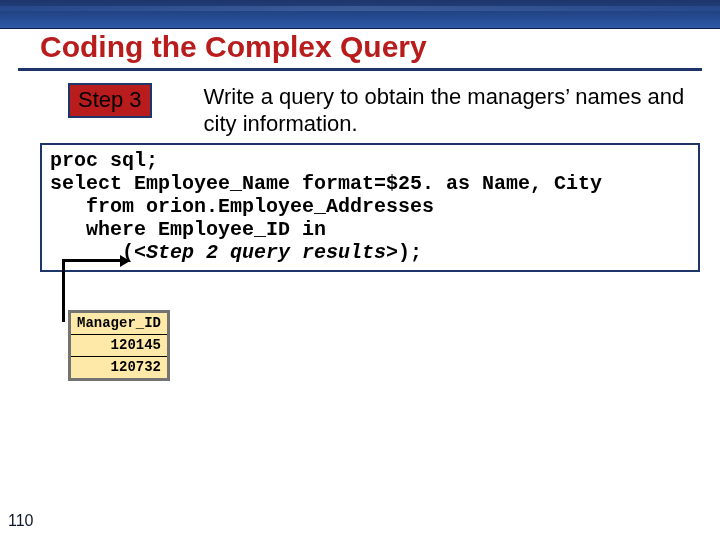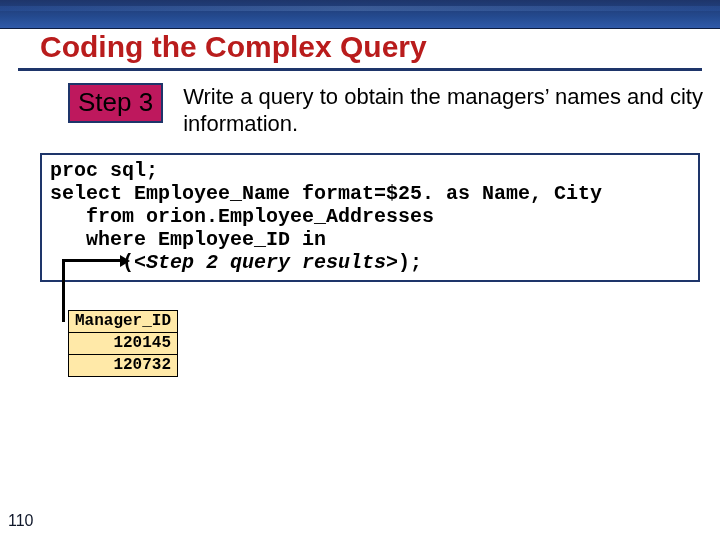--- a/index.html
+++ b/index.html
@@ -26,39 +26,39 @@
     position:absolute;left:18px;top:68px;width:684px;height:3px;
     background:#1e356a;
   }
   .title{
     position:absolute;left:40px;top:30px;
     font-size:30px;font-weight:bold;color:#b91c1c;
   }
   
   .step-row{position:absolute;left:68px;top:83px;display:flex;align-items:flex-start;}
   .step-box{
-    border:2px solid #1e356a;background:#be185d;
-    font-size:26px;padding:2px 8px 3px 8px;margin-right:20px;
+    border:2px solid #1e356a;background:#b91c1c;
+    font-size:22px;padding:2px 8px 3px 8px;margin-right:4px;
     white-space:nowrap;
   }
-  .step-text{font-size:22px;line-height:27px;max-width:520px;}
+  .step-text{font-size:22px;line-height:27px;max-width:520px;margin-left:48px;}
   
   .code-box{
-    position:absolute;left:40px;top:153px;width:640px;
+    position:absolute;left:40px;top:143px;width:640px;
     border:2px solid #1e356a;background:#fff;
     font-family:"Courier New",monospace;font-size:20px;font-weight:bold;
     line-height:23px;padding:4px 8px 6px 8px;
     white-space:pre;color:#000;
   }
   .code-box .placeholder{font-style:italic;}
   
   .mtable{
     position:absolute;left:68px;top:310px;
-    border:1px solid #737373;font-family:"Courier New",monospace;
-    font-size:16px;font-weight:bold;border-collapse:collapse;
+    border:3px solid #737373;font-family:"Courier New",monospace;
+    font-size:14px;font-weight:bold;border-collapse:collapse;
   }
   .mtable td{
     border:1px solid #000;background:#ffe9a8;
     padding:0 6px;line-height:21px;
   }
   .mtable .num{text-align:right;}
   
   .connector{position:absolute;pointer-events:none;}
   .connector .v{
     position:absolute;left:62px;top:262px;width:3px;height:60px;background:#000;

